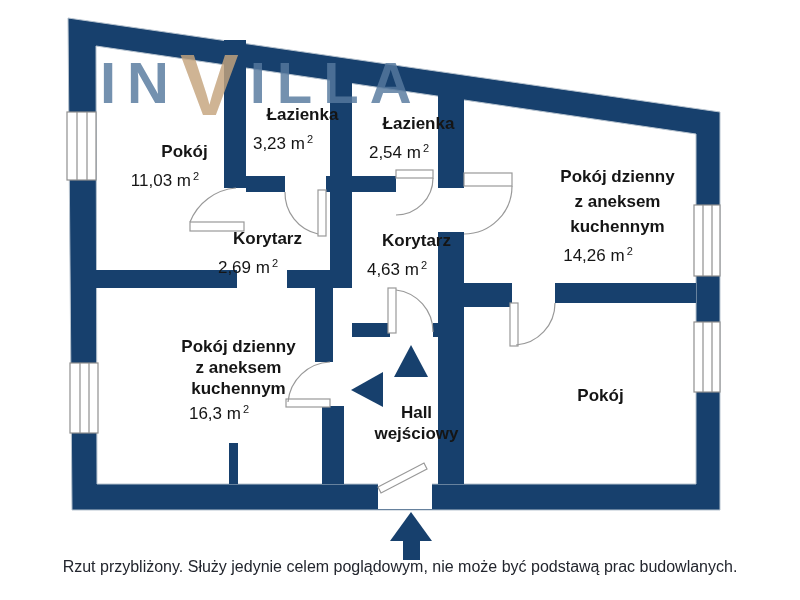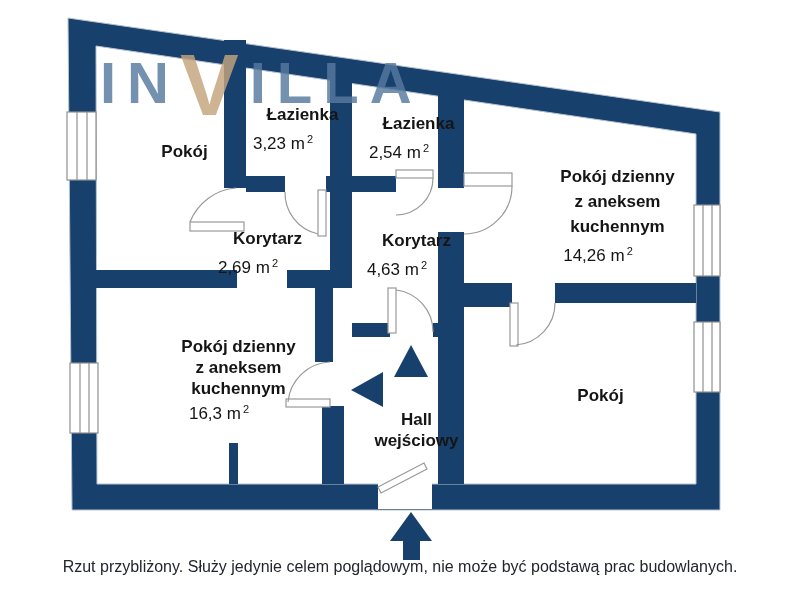--- a/index.html
+++ b/index.html
@@ -114,20 +114,21 @@
       </g>
     </g>
   </svg>
 
   <div id="watermark">
     <span>IN</span><span class="wm-accent">V</span><span>ILLA</span>
   </div>
 
   <div class="room-label" style="left:165px;top:140px;">
     <div class="rname">Pokój</div>
+    <div class="rarea"><span>11,03 m</span><sup>2</sup></div>
   </div>
 
   <div class="room-label" style="left:283px;top:103px;">
     <div class="rname">Łazienka</div>
     <div class="rarea"><span>3,23 m</span><sup>2</sup></div>
   </div>
 
   <div class="room-label" style="left:399px;top:112px;">
     <div class="rname">Łazienka</div>
     <div class="rarea"><span>2,54 m</span><sup>2</sup></div>
@@ -154,20 +155,20 @@
     <div class="rname">Pokój dzienny</div>
     <div class="rname">z aneksem</div>
     <div class="rname">kuchennym</div>
     <div class="rarea"><span>16,3 m</span><sup>2</sup></div>
   </div>
 
   <div class="room-label" style="left:581px;top:384px;">
     <div class="rname">Pokój</div>
   </div>
 
-  <div class="room-label lh21" style="left:397px;top:402px;margin-top:7px;">
+  <div class="room-label lh21" style="left:397px;top:402px;">
     <div class="rname">Hall</div>
     <div class="rname">wejściowy</div>
   </div>
 
   <div id="disclaimer">Rzut przybliżony. Służy jedynie celem poglądowym, nie może być podstawą prac budowlanych.</div>
 
 </div>
 
 </body></html>

